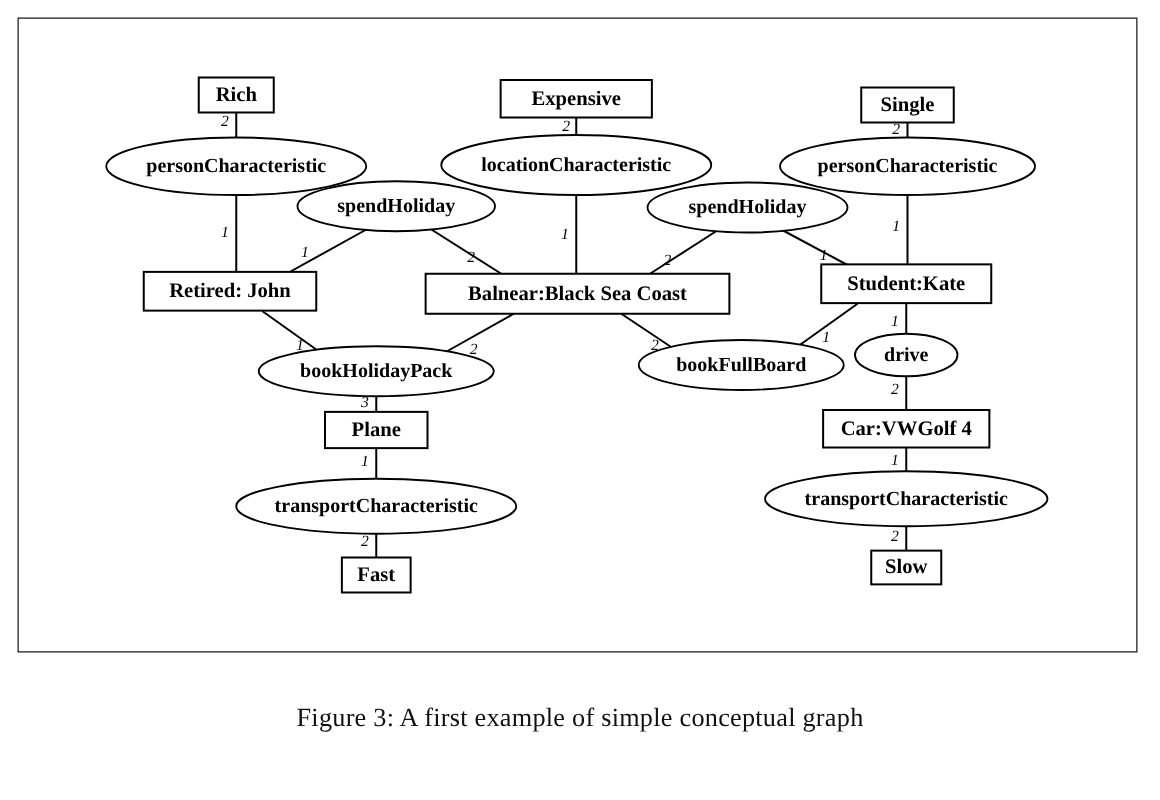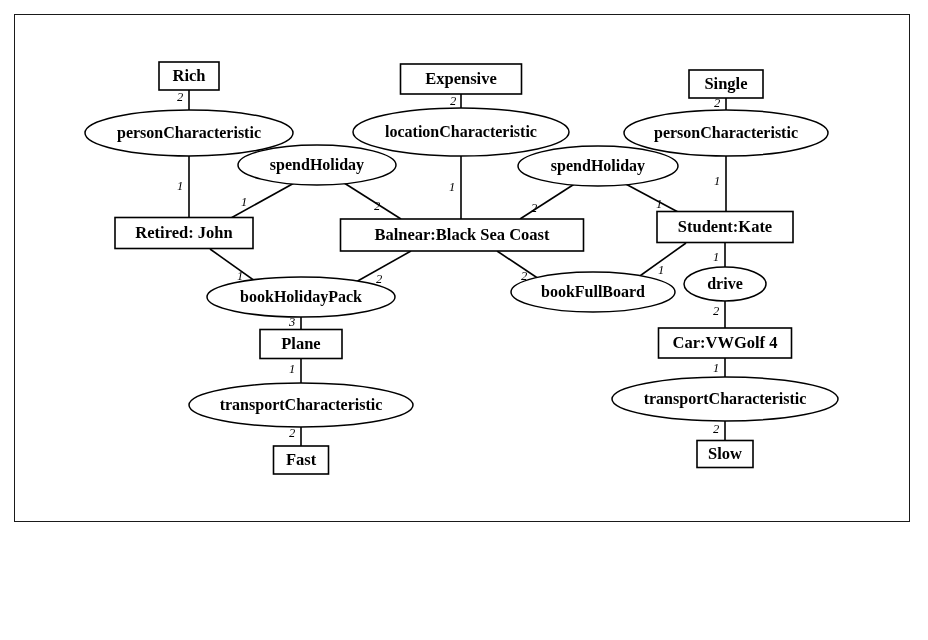--- a/index.html
+++ b/index.html
@@ -208,14 +208,15 @@
           <text x="277" y="355" class="edge-label">1</text>
           <text x="277" y="419" class="edge-label">2</text>
           <text x="701" y="243" class="edge-label">1</text>
           <text x="701" y="297" class="edge-label">2</text>
           <text x="701" y="354" class="edge-label">1</text>
           <text x="701" y="415" class="edge-label">2</text>
         </g>
     </svg>
   </div>
 
+  <div id="figure-caption">Figure 3: A first example of simple conceptual graph</div>
 
 </div>
 
 </body></html>

